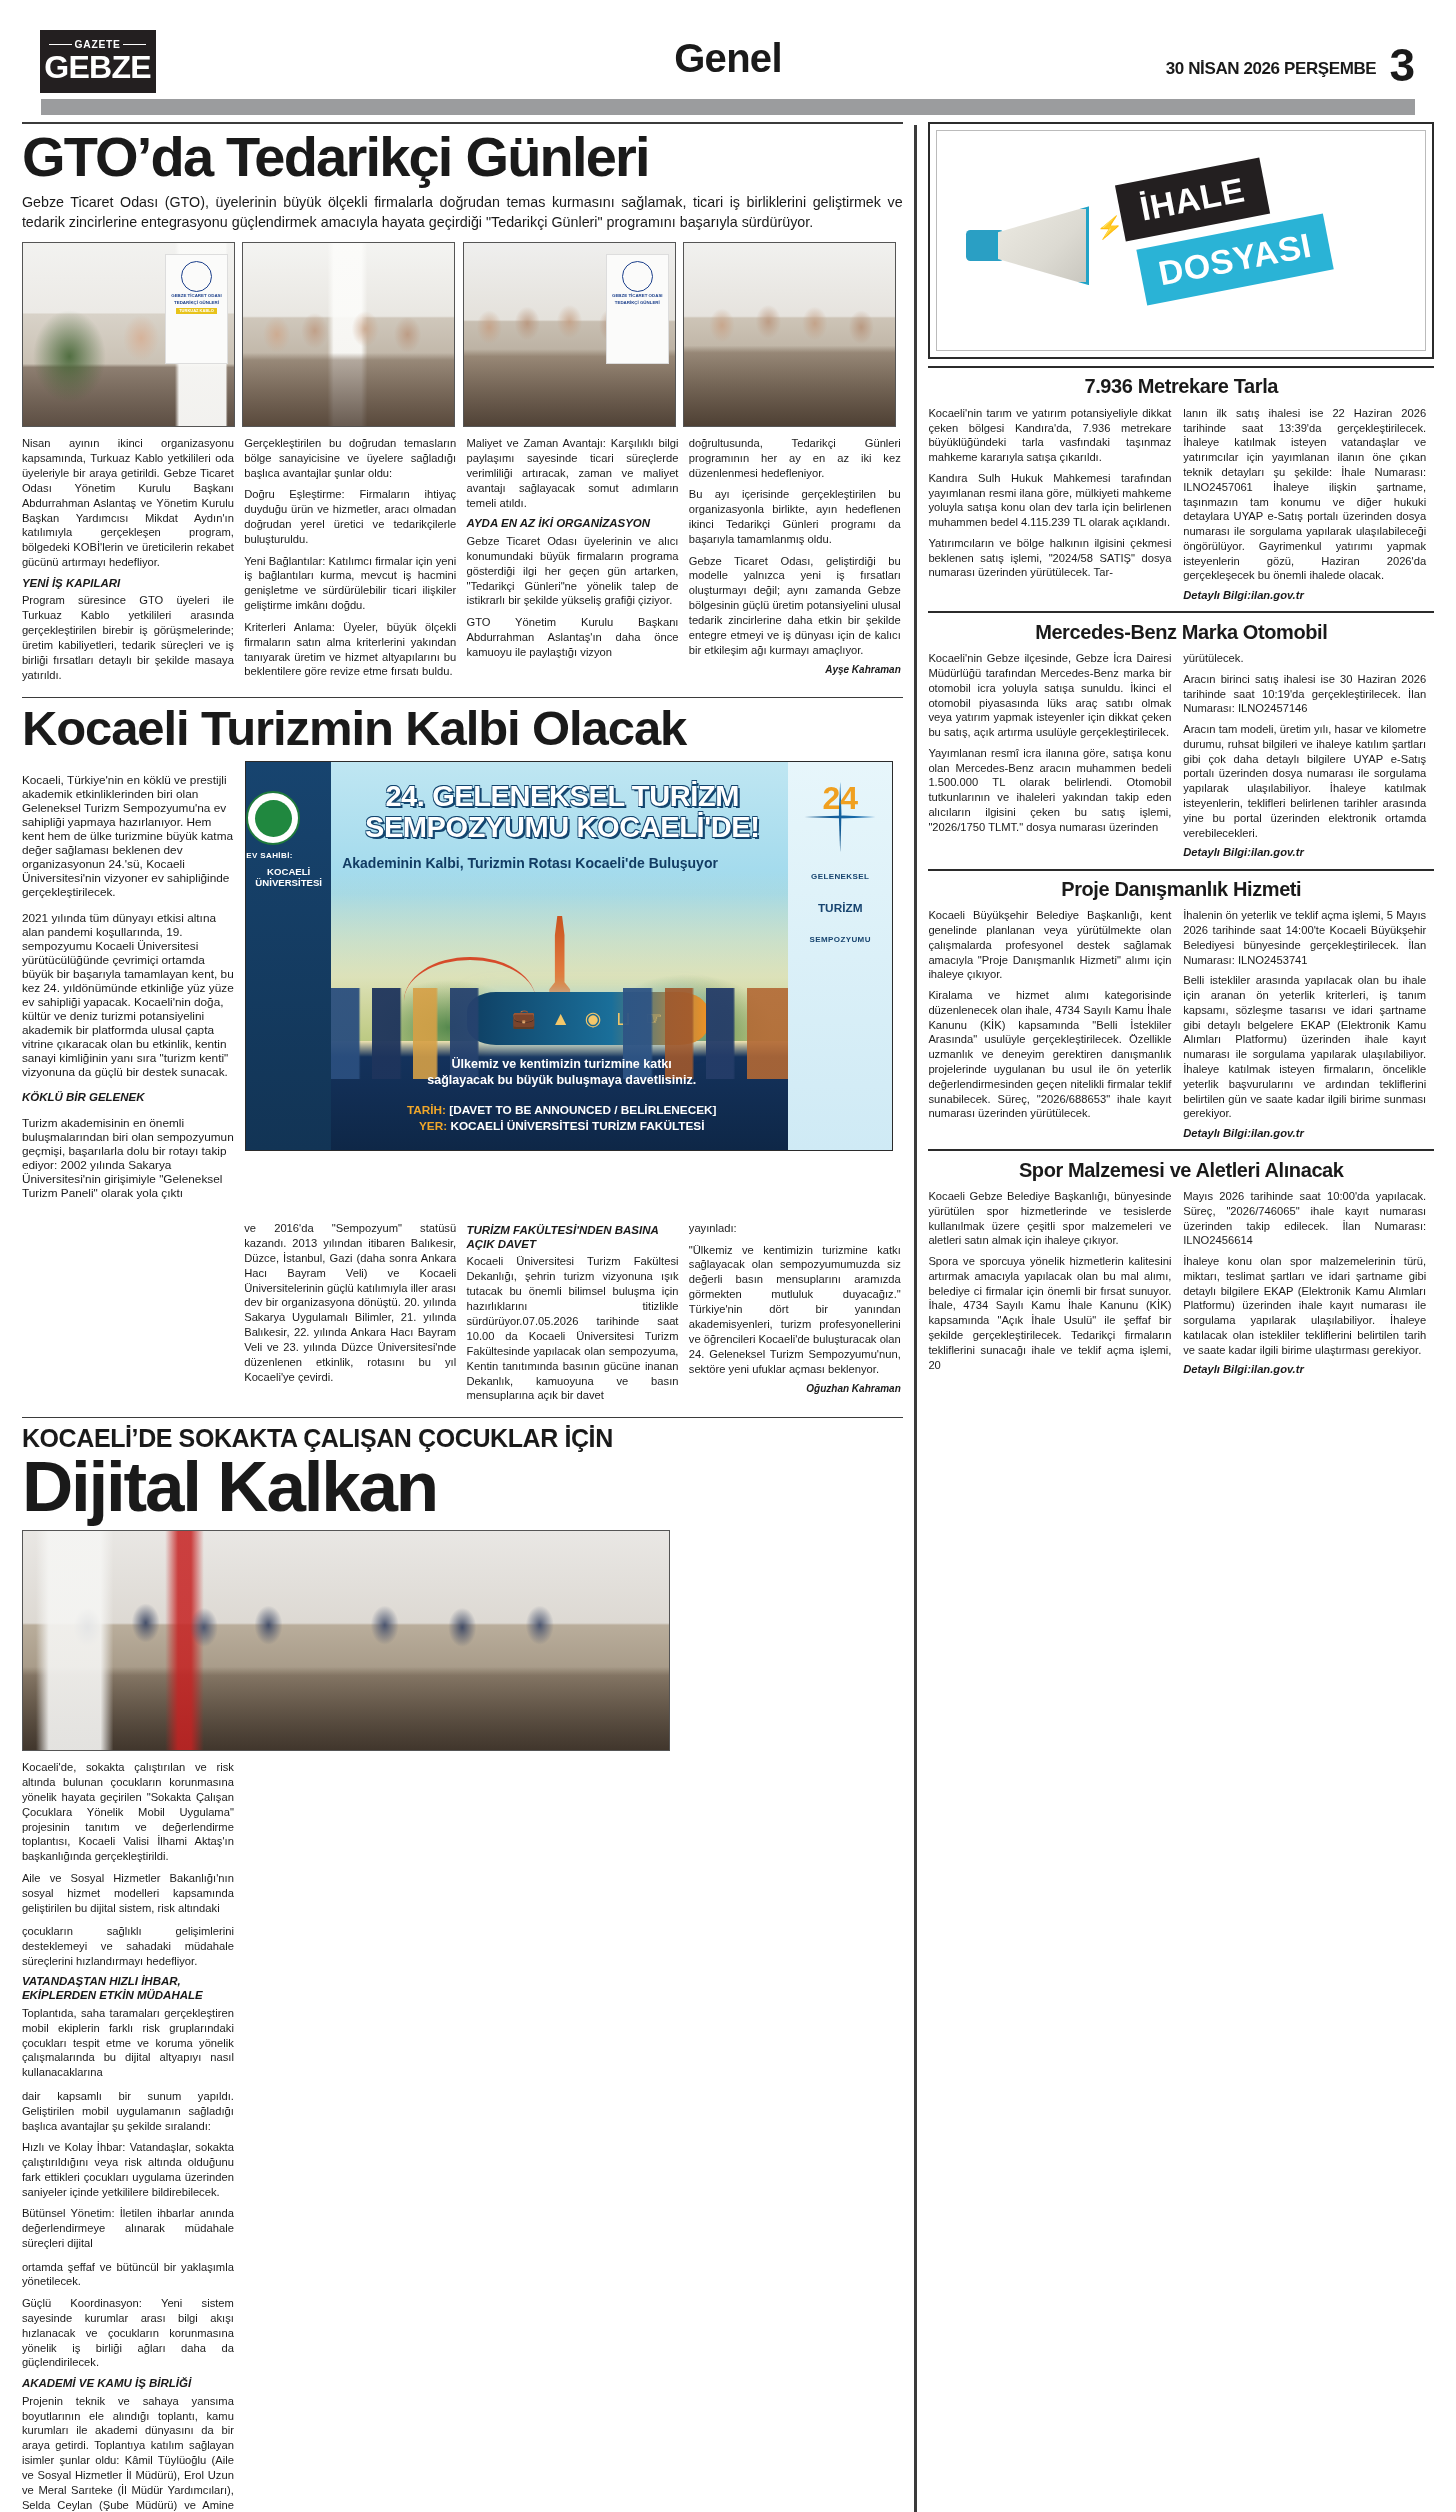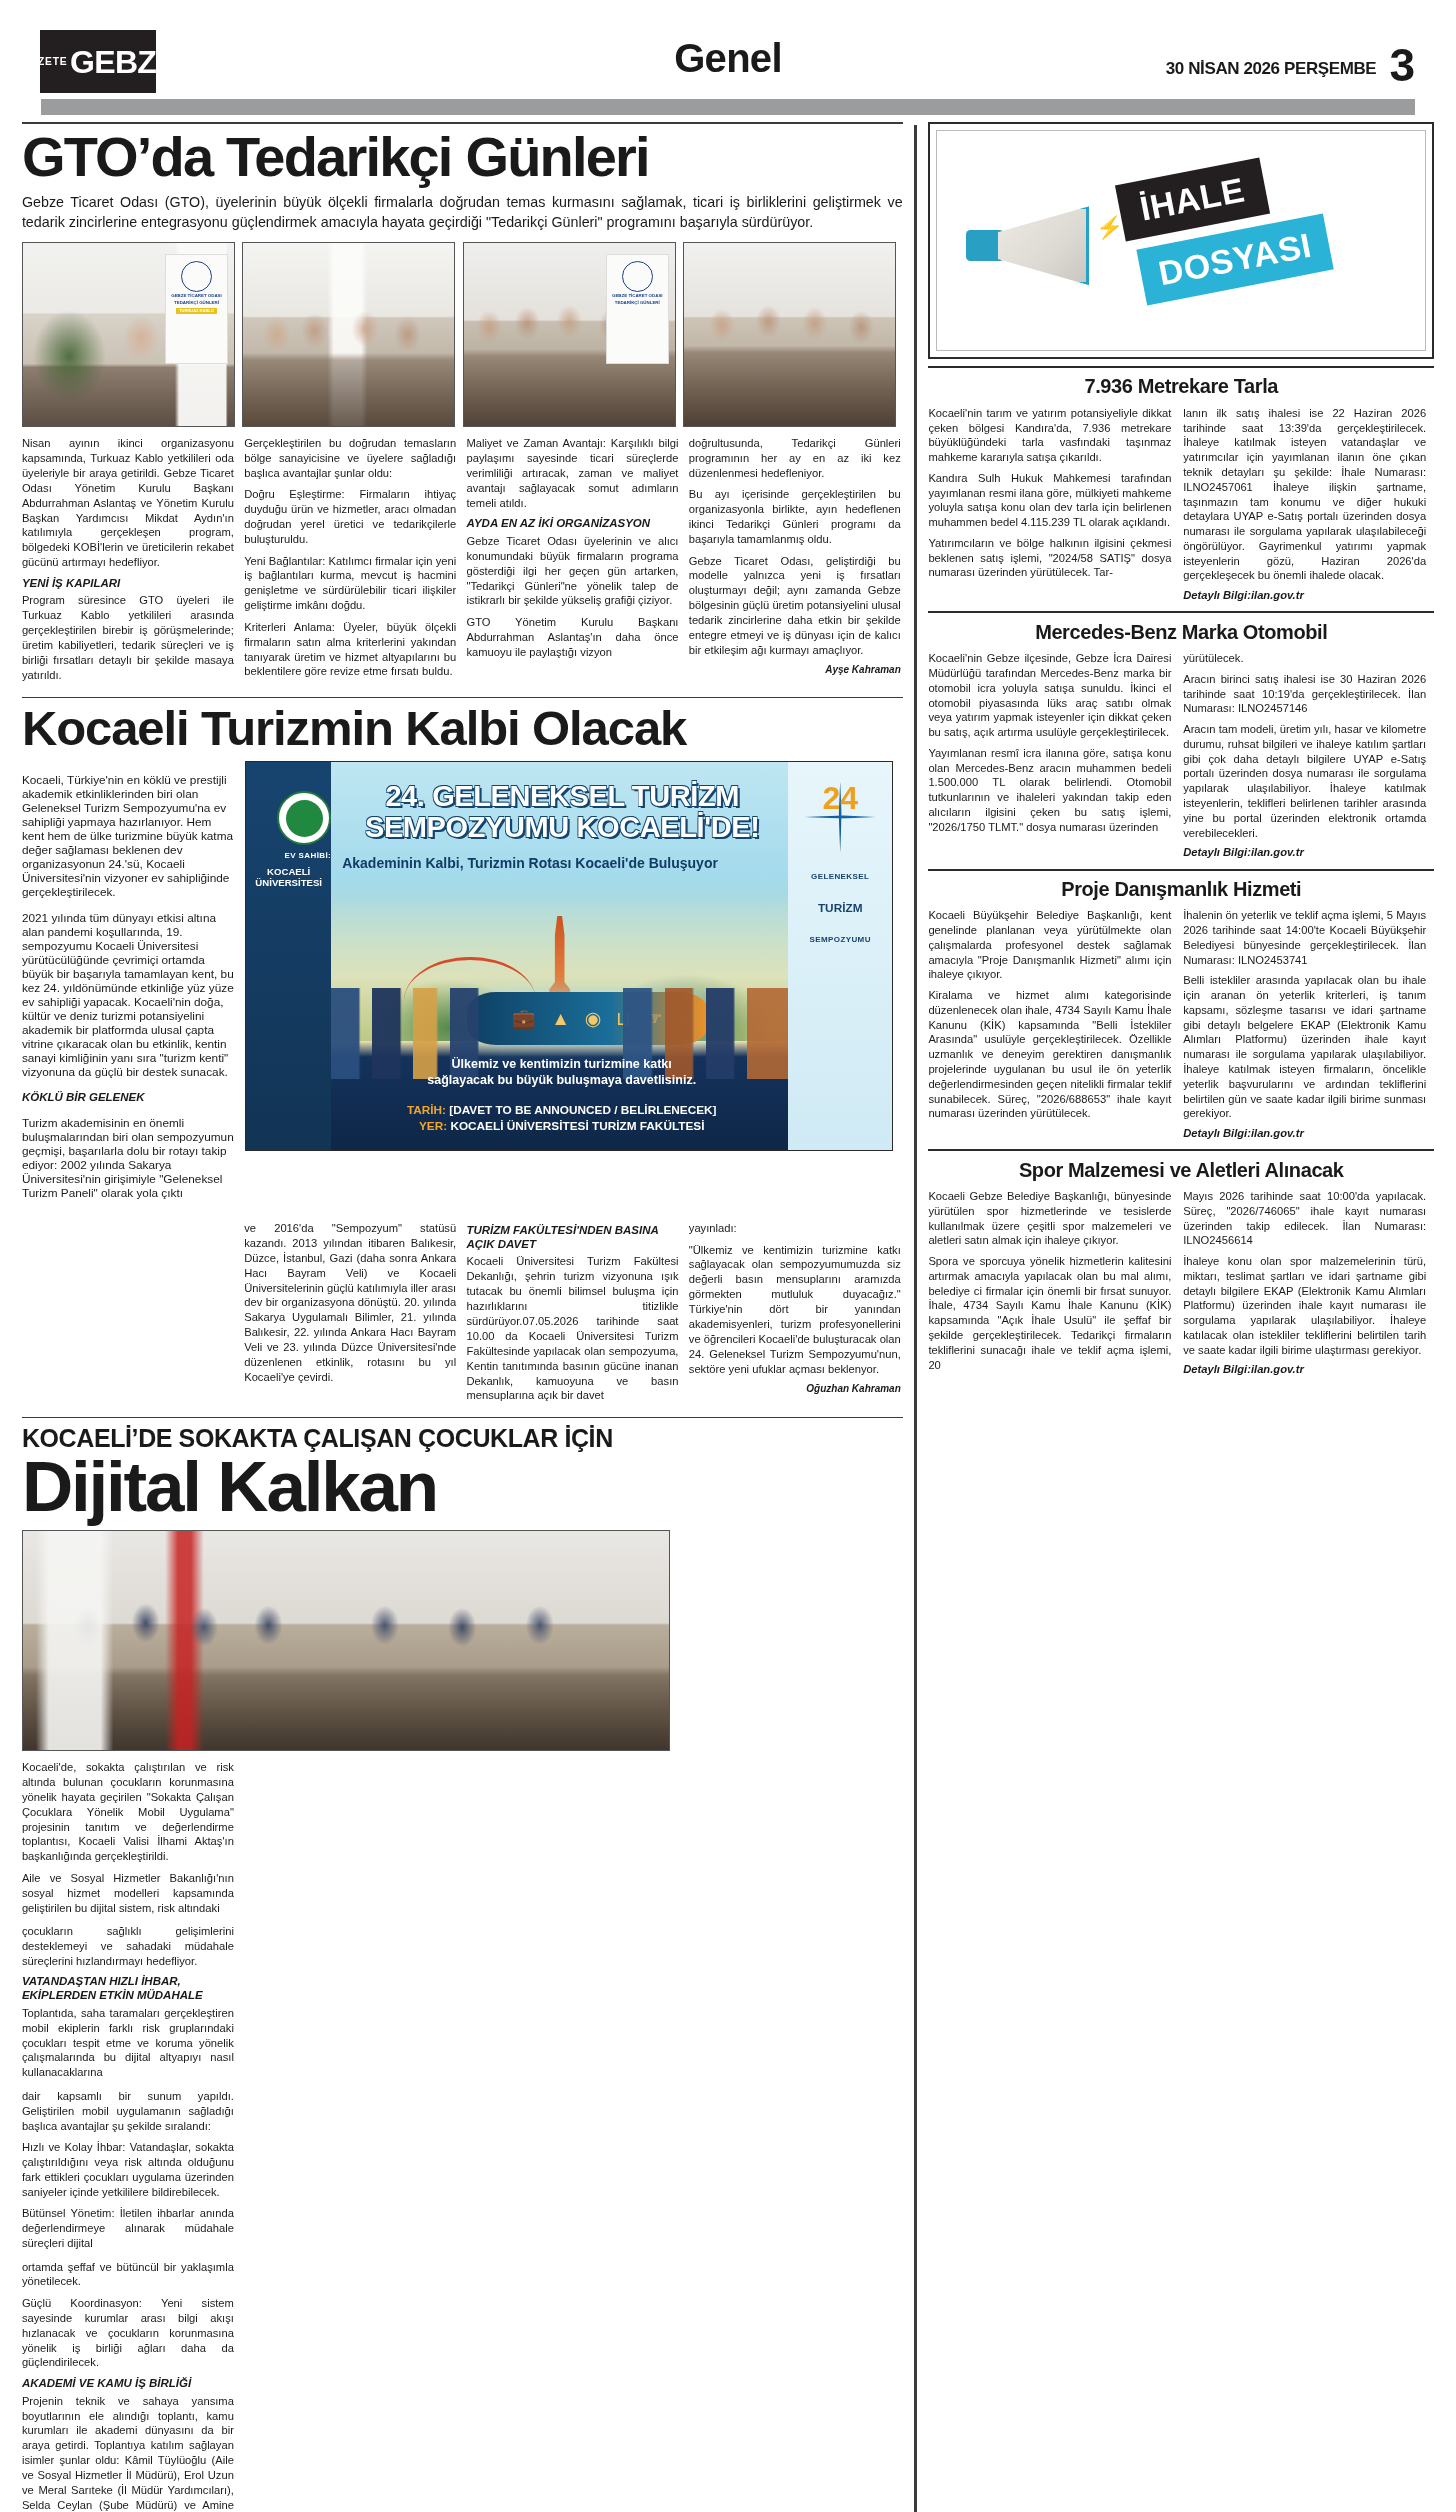--- a/index.html
+++ b/index.html
@@ -10,21 +10,21 @@
     font-family:"Liberation Sans", sans-serif;
     color:#1a1a1a;
     -webkit-font-smoothing: antialiased;
   }
   .page { position:relative; width:1456px; height:2512px; padding: 0 19px; }
 
   
   .masthead { position:relative; height:97px; display:flex; align-items:flex-end; padding-bottom:4.4px; }
   .logo-box {
     background:#231f20; color:#fff; width:116px; height:63px;
-    display:flex; flex-direction:row; align-items:center; justify-content:center;
+    display:flex; flex-direction:column; align-items:center; justify-content:center;
     margin-left:20.6px;
   }
   .logo-top { display:flex; align-items:center; width:97px; justify-content:center; gap:2.9px; }
   .logo-rule { flex:1; height:1.5px; background:#fff; }
   .logo-gazete { font-size:10.3px; font-weight:bold; letter-spacing:0.7px; font-family:"Liberation Sans", sans-serif; }
   .logo-gebze {
     font-size:32px; font-weight:bold; letter-spacing:-0.7px; line-height:1;
     margin-top:1.5px; font-family:"Liberation Sans", sans-serif;
     -webkit-text-stroke: 0px;
   }
@@ -134,21 +134,21 @@
   .a2-top { display:flex; gap:10.3px; }
   .a2-left { width:213px; }
   .poster {
     width:648px; height:390px; position:relative; overflow:hidden;
     border:1.5px solid #2b2b2b;
     background:linear-gradient(180deg,#bfe6f2 0%,#9fd9ec 34%,#cfe9d8 56%,#eadfae 72%,#14325c 76%,#0e2747 100%);
   }
   .p-leftband {
     position:absolute; left:0; top:0; width:85px; height:100%;
     background:linear-gradient(180deg,#17446f 0%,#123455 100%);
-    display:flex; flex-direction:column; align-items:flex-end; padding-top:29px; gap:5.9px;
+    display:flex; flex-direction:column; align-items:flex-start; padding-top:29px; gap:5.9px;
   }
   .p-seal { width:54px; height:54px; border-radius:50%; background:#fff; border:2.2px solid #1f7a3c;
             display:flex; align-items:center; justify-content:center; }
   .p-seal-in { width:37px; height:37px; border-radius:50%; background:#20883f; }
   .p-evs { color:#fff; font-size:8px; font-weight:bold; letter-spacing:0.4px; }
   .p-uni { color:#fff; font-size:9.6px; font-weight:bold; text-align:center; line-height:1.15; }
   .p-title {
     position:absolute; left:96px; right:110px; top:19px; text-align:center;
     font-size:29px; font-weight:bold; color:#fff; line-height:1.06;
     letter-spacing:-0.4px;

